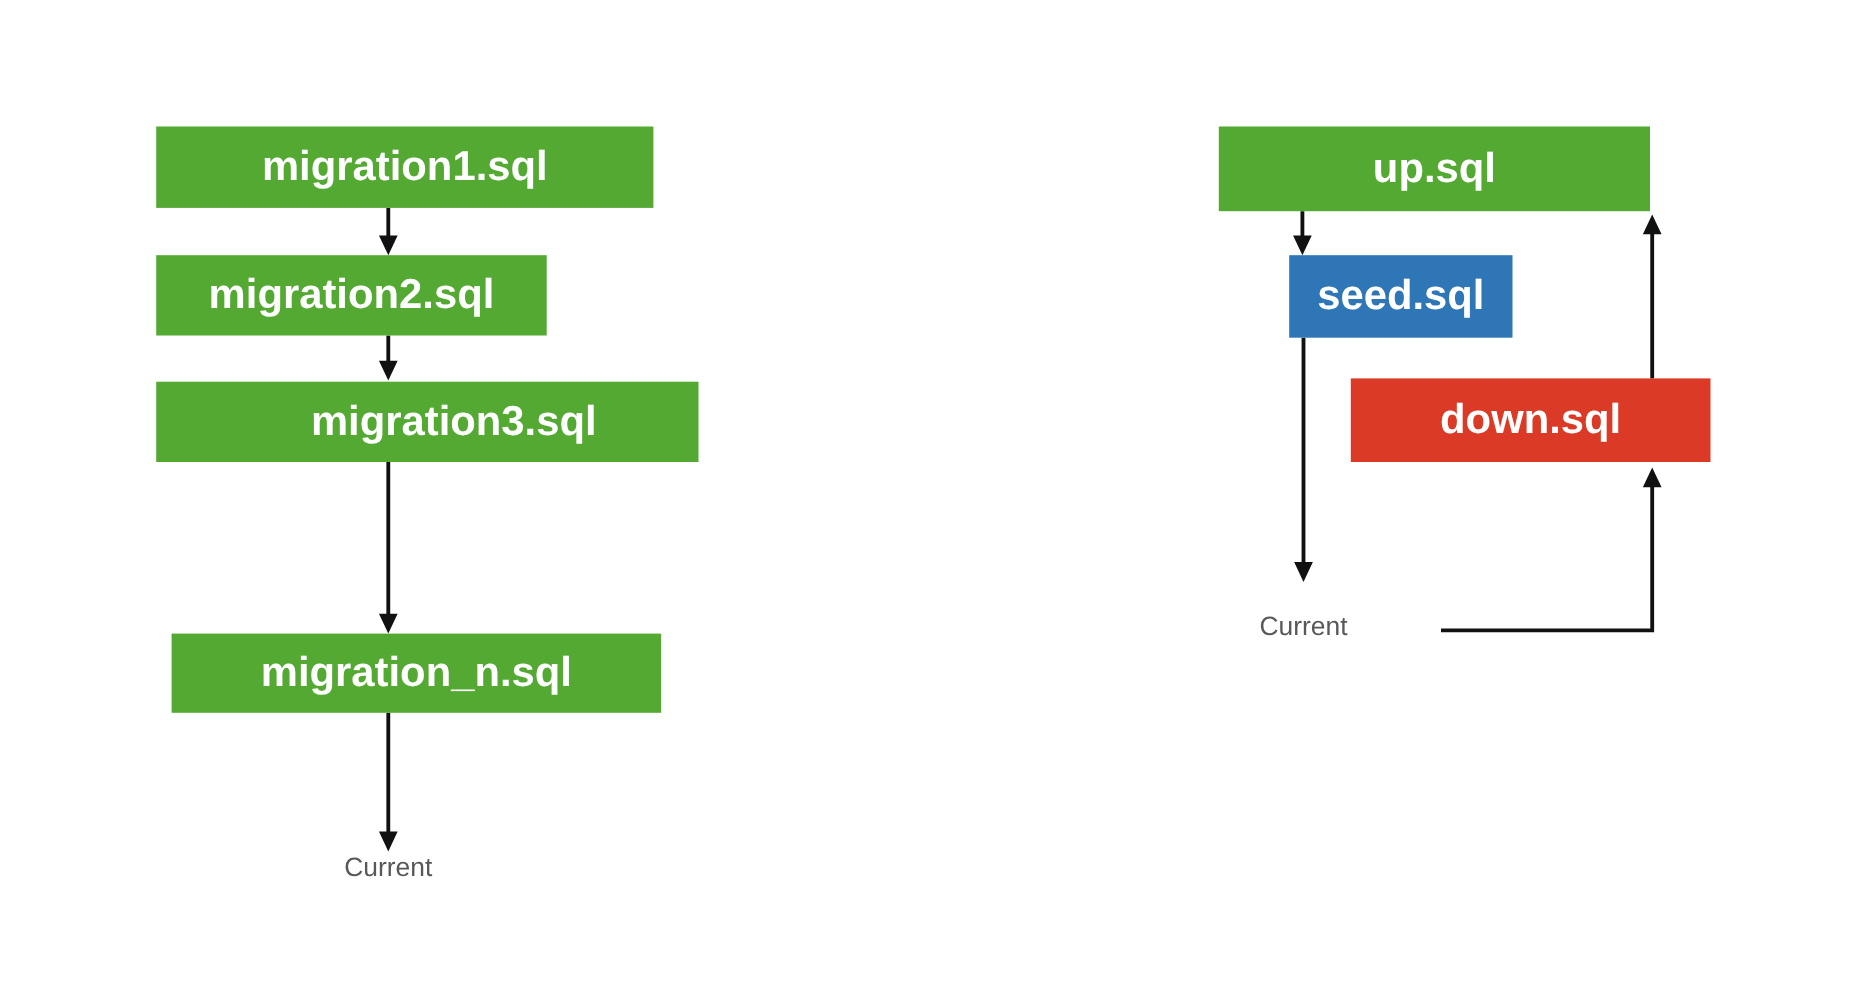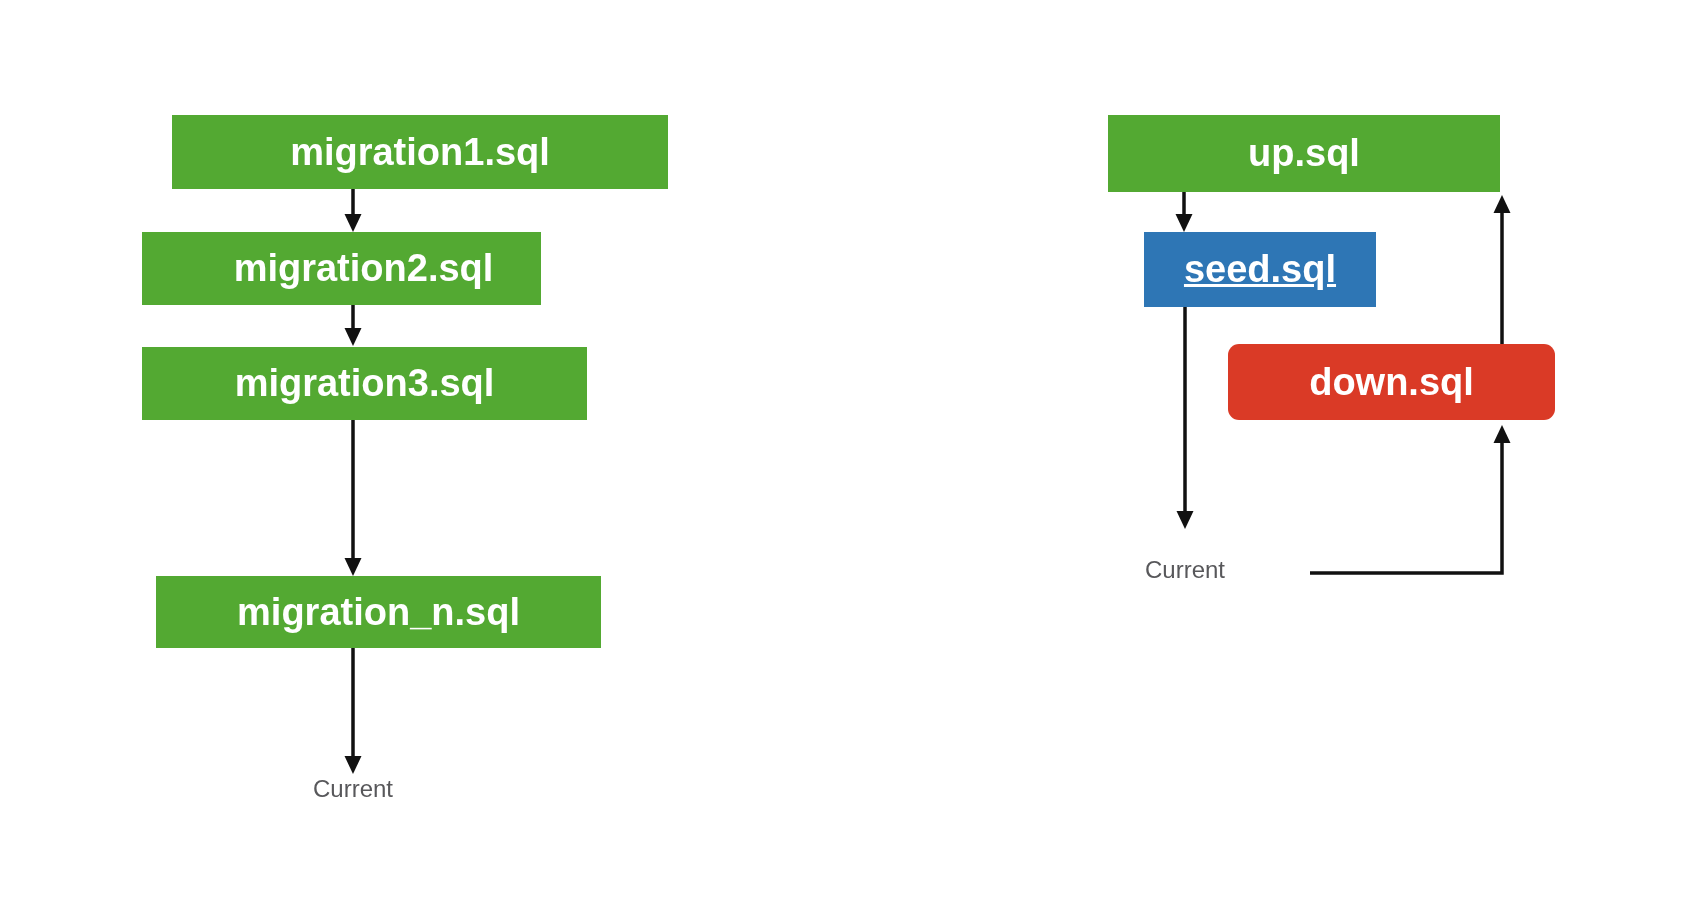--- a/index.html
+++ b/index.html
@@ -26,29 +26,29 @@
     display: flex;
     align-items: center;
     justify-content: center;
     color: var(--node-text-white, #ffffff);
     font-weight: bold;
     font-size: 38px;
     white-space: nowrap;
   }
   .node-green { background: var(--migration-green, #53A932); }
   .node-blue  { background: var(--seed-blue, #2E76B5); }
-  .node-red   { background: var(--down-red, #DA3A26); border-radius: 11px; }
+  .node-red   { background: var(--down-red, #DA3A26); }
 
-  .node-migration1 { left: 142px; top: 115px; width: 496px; height: 74px; margin-left: 30px; }
-  .node-migration2 { left: 142px; top: 232px; width: 355px; height: 73px; padding-left: 44px; }
-  .node-migration3 { left: 142px; top: 347px; width: 445px; height: 73px; }
+  .node-migration1 { left: 142px; top: 115px; width: 452px; height: 74px; }
+  .node-migration2 { left: 142px; top: 232px; width: 355px; height: 73px; }
+  .node-migration3 { left: 142px; top: 347px; width: 445px; height: 73px; padding-left: 48px; }
   .node-migration-n{ left: 142px; top: 576px; width: 445px; height: 72px; margin-left: 14px; }
 
   .node-up   { left: 1108px; top: 115px; width: 392px; height: 77px; }
-  .node-seed { left: 1144px; top: 232px; width: 232px; height: 75px; text-decoration: underline; }
+  .node-seed { left: 1172px; top: 232px; width: 203px; height: 75px; }
   .node-down { left: 1228px; top: 344px; width: 327px; height: 76px; }
 
   .current-label {
     position: absolute;
     width: 220px;
     text-align: center;
     font-size: 24px;
     font-weight: normal;
     color: var(--current-gray, #58585B);
     line-height: 34px;

